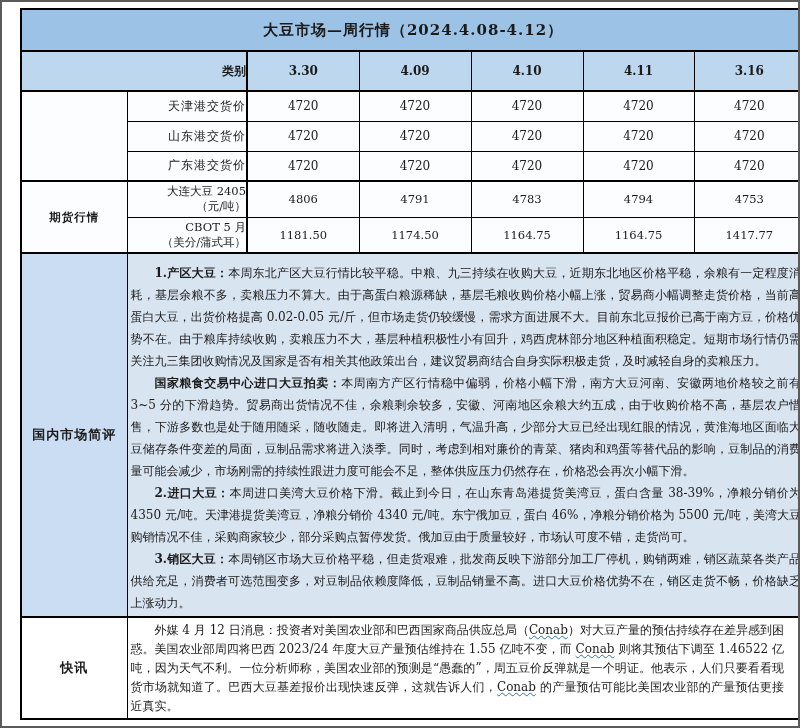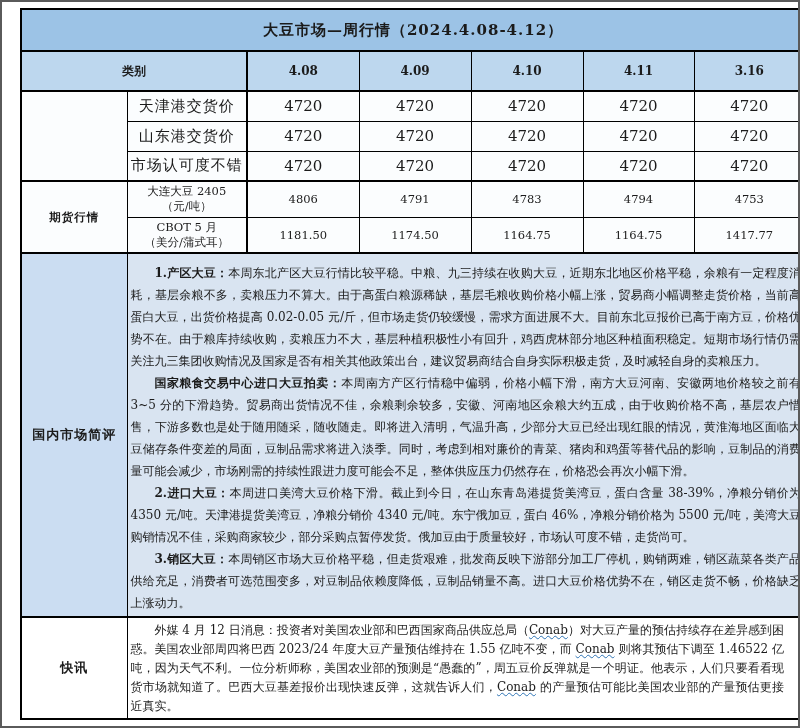--- a/index.html
+++ b/index.html
@@ -20,31 +20,31 @@
     border:2px solid var(--border);
     table-layout:fixed;
   }
   td{
     border:1px solid var(--border);
     text-align:center; vertical-align:middle;
     font-size:12px; color:var(--text);
     overflow:hidden;
   }
   td.bb2{border-bottom-width:2px;}
-  td.br2{border-right-width:2px;}
+  td.br2{border-right-width:2px;text-align:right;}
   tr.title-row td{
     height:42px; background:var(--title_bg);
     font-size:15px; font-weight:bold; letter-spacing:1px;
     border-bottom-width:2px;
   }
   tr.header-row td{
     height:40px; background:var(--header_bg);
     font-weight:bold; border-bottom-width:2px; font-size:12px;
   }
-  tr.spot-row td{height:30px; background:var(--data_bg); font-size:15px;}
+  tr.spot-row td{height:30px; background:var(--data_bg); font-size:12px;}
   tr.fut-row td{height:36px; background:var(--data_bg); font-size:11.5px;}
   td.name-cell{letter-spacing:1px;}
   td.two-line{line-height:15px;margin-top:16px;}
   td.label-cell{font-weight:bold; letter-spacing:1px; font-size:13px;}
   td.review-label{background:var(--review_label_bg); border-bottom-width:2px;}
   td.review-content{
     background:var(--review_bg); vertical-align:top;
     text-align:justify; padding:8px 3px 2px 3px; height:312px;
     border-bottom-width:2px;
   }
@@ -81,21 +81,21 @@
       <col style="width:111px">
   </colgroup>
 
   <tbody>
       <tr class="title-row">
     <td colspan="7">大豆市场—周行情（2024.4.08-4.12）</td>
   </tr>
 
   <tr class="header-row">
     <td colspan="2" class="br2">类别</td>
-    <td>4.08</td>
+    <td>3.30</td>
     <td>4.09</td>
     <td>4.10</td>
     <td>4.11</td>
     <td>3.16</td>
   </tr>
 
   <tr class="spot-row">
     <td rowspan="3" class="empty-cell bb2"></td>
     <td class="name-cell br2">天津港交货价</td>
     <td>4720</td>
@@ -106,21 +106,21 @@
   </tr>
   <tr class="spot-row">
     <td class="name-cell br2">山东港交货价</td>
     <td>4720</td>
     <td>4720</td>
     <td>4720</td>
     <td>4720</td>
     <td>4720</td>
   </tr>
   <tr class="spot-row">
-    <td class="name-cell br2 bb2">市场认可度不错</td>
+    <td class="name-cell br2 bb2">广东港交货价</td>
     <td class="bb2">4720</td>
     <td class="bb2">4720</td>
     <td class="bb2">4720</td>
     <td class="bb2">4720</td>
     <td class="bb2">4720</td>
   </tr>
 
   <tr class="fut-row">
     <td rowspan="2" class="label-cell empty-cell bb2">期货行情</td>
     <td class="two-line br2">

